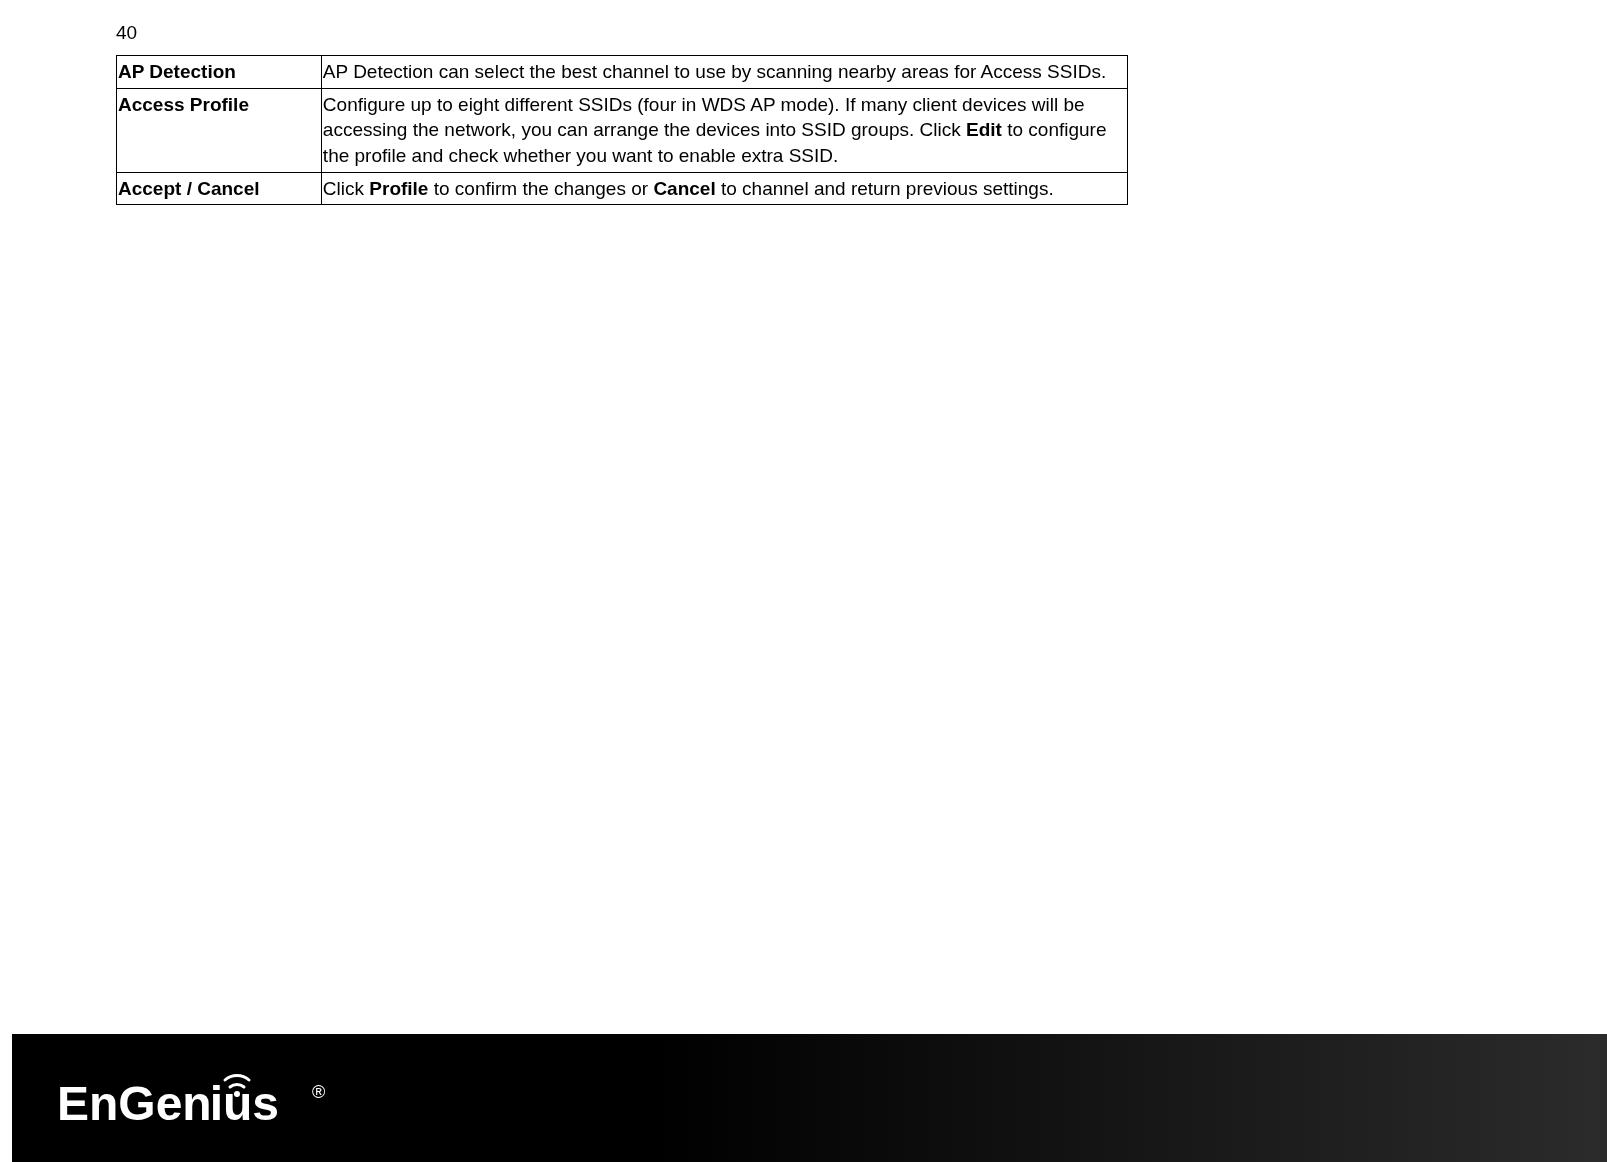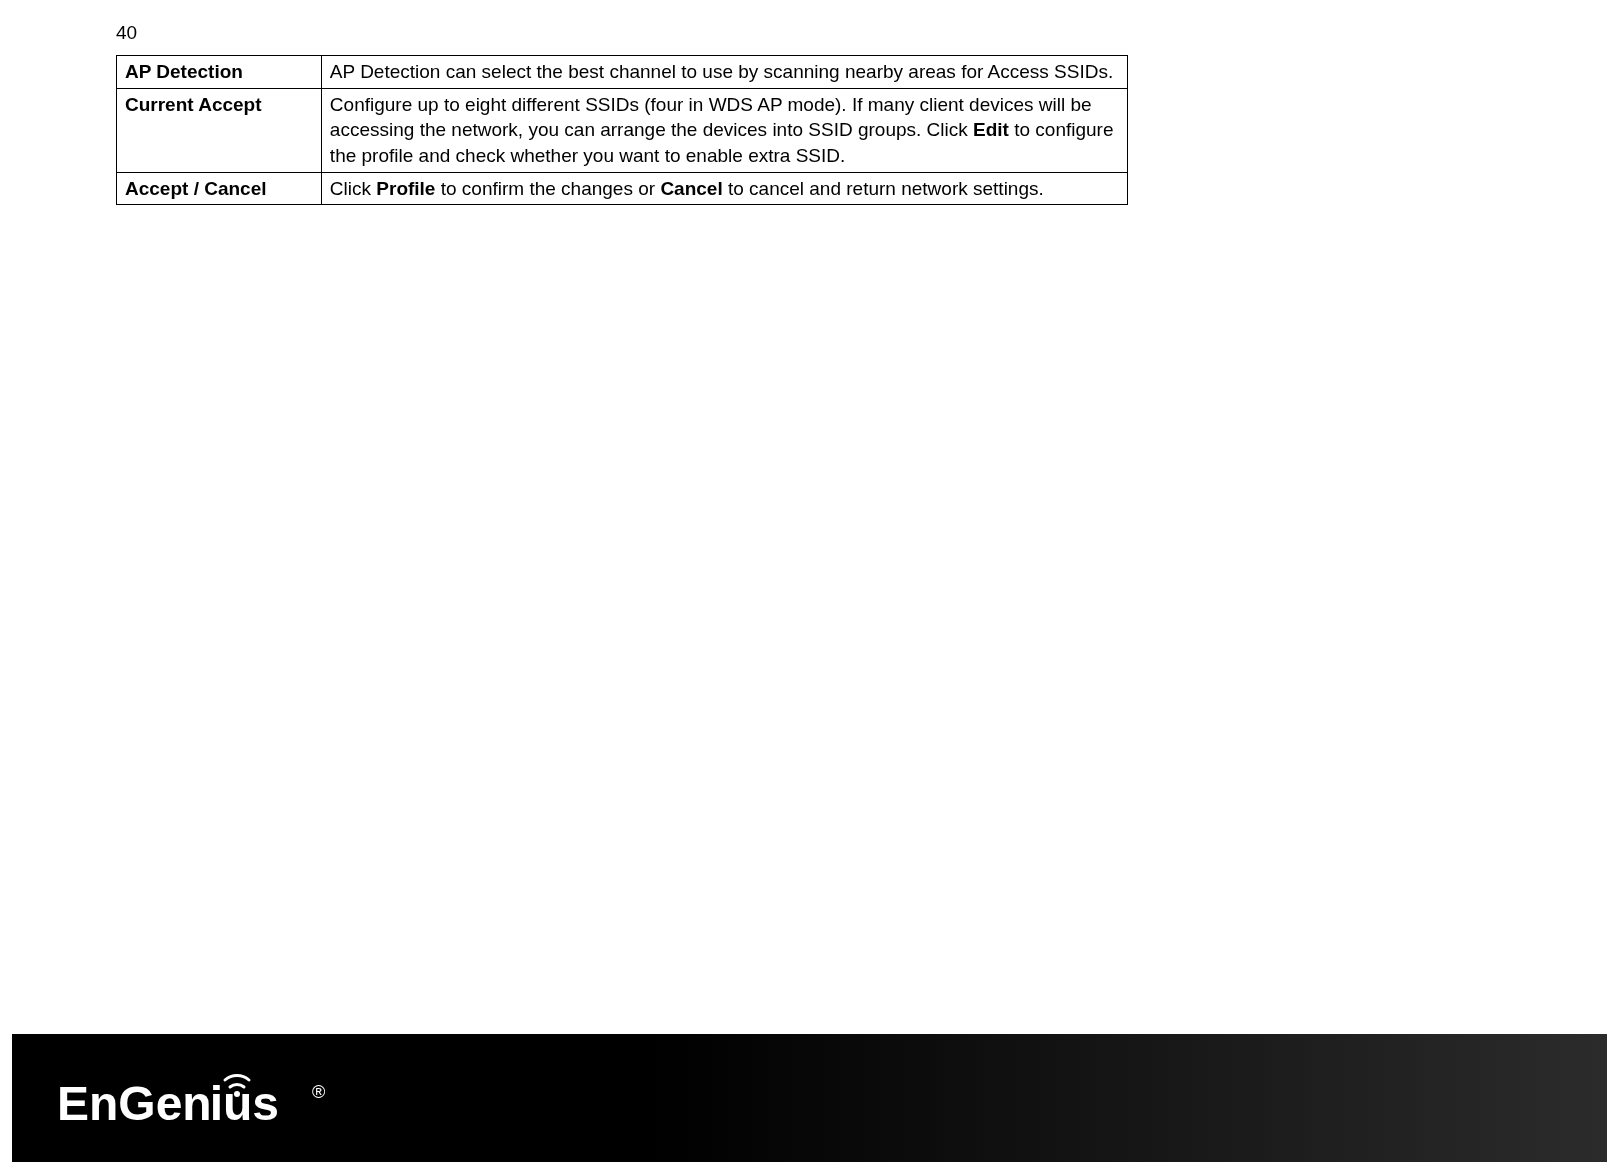--- a/index.html
+++ b/index.html
@@ -25,21 +25,21 @@
     .content-table {
       position: absolute;
       top: 55px;
       left: 116px;
       width: 1012px;
       border-collapse: collapse;
       border: 1px solid #000;
     }
     .content-table td {
       border: 1px solid #000;
-      padding: 3px 8px;
+      padding: 3px 1px;
       vertical-align: top;
       line-height: 1.35;
       font-size: 19px;
     }
     .content-table td.term {
       font-weight: bold;
       width: 205px;
     }
     .content-table td.desc {
       width: 807px;
@@ -71,26 +71,26 @@
 
 <div class="page-number">40</div>
 
 <table class="content-table">
   <tbody>
     <tr>
       <td class="term">AP Detection</td>
       <td class="desc"><span>AP Detection can select the best channel to use by scanning nearby areas for Access SSIDs.</span></td>
     </tr>
     <tr>
-      <td class="term">Current Accept</td>
+      <td class="term">Access Profile</td>
       <td class="desc"><span>Configure up to eight different SSIDs (four in WDS AP mode). If many client devices will be accessing the network, you can arrange the devices into SSID groups. Click </span><span class="bold-inline">Edit</span><span> to configure the profile and check whether you want to enable extra SSID.</span></td>
     </tr>
     <tr>
       <td class="term">Accept / Cancel</td>
-      <td class="desc"><span>Click </span><span class="bold-inline">Profile</span><span> to confirm the changes or </span><span class="bold-inline">Cancel</span><span> to cancel and return network settings.</span></td>
+      <td class="desc"><span>Click </span><span class="bold-inline">Profile</span><span> to confirm the changes or </span><span class="bold-inline">Cancel</span><span> to channel and return previous settings.</span></td>
     </tr>
   </tbody>
 </table>
 
 <div class="footer-band">
   <div class="logo">
     <svg viewBox="0 0 300 70" xmlns="http://www.w3.org/2000/svg">
 
       <g fill="none" stroke="#fff" stroke-width="3" stroke-linecap="round">
         <path d="M 168 18 A 18 18 0 0 1 192 18"></path>

